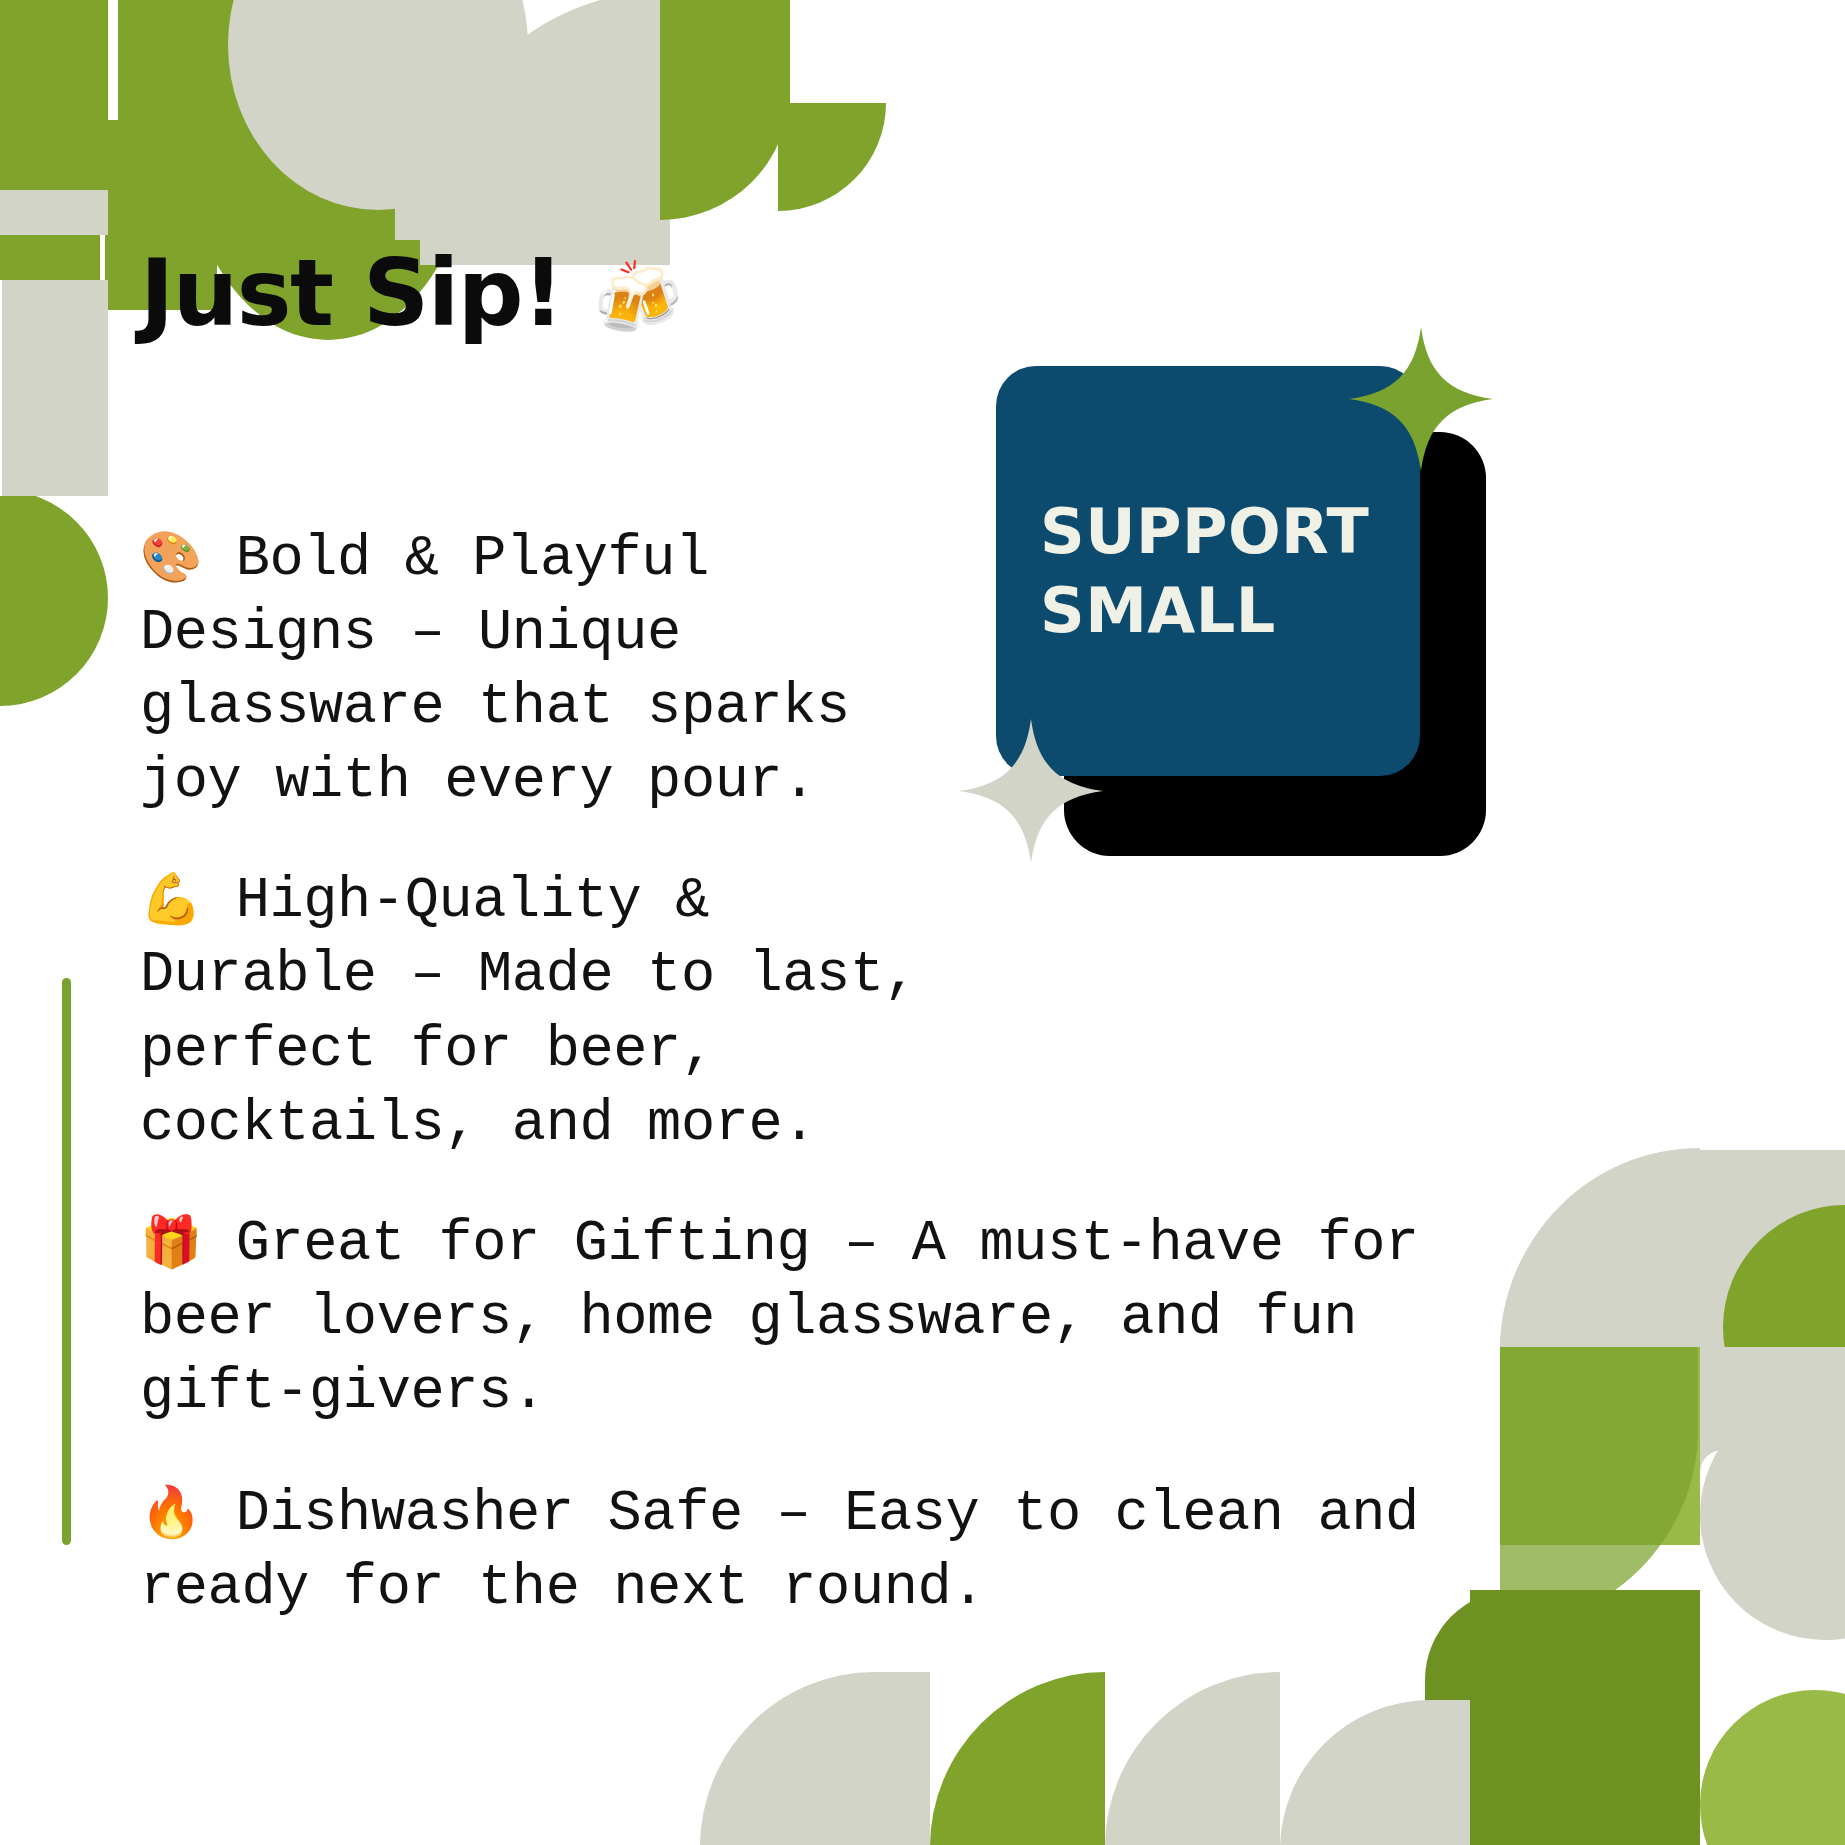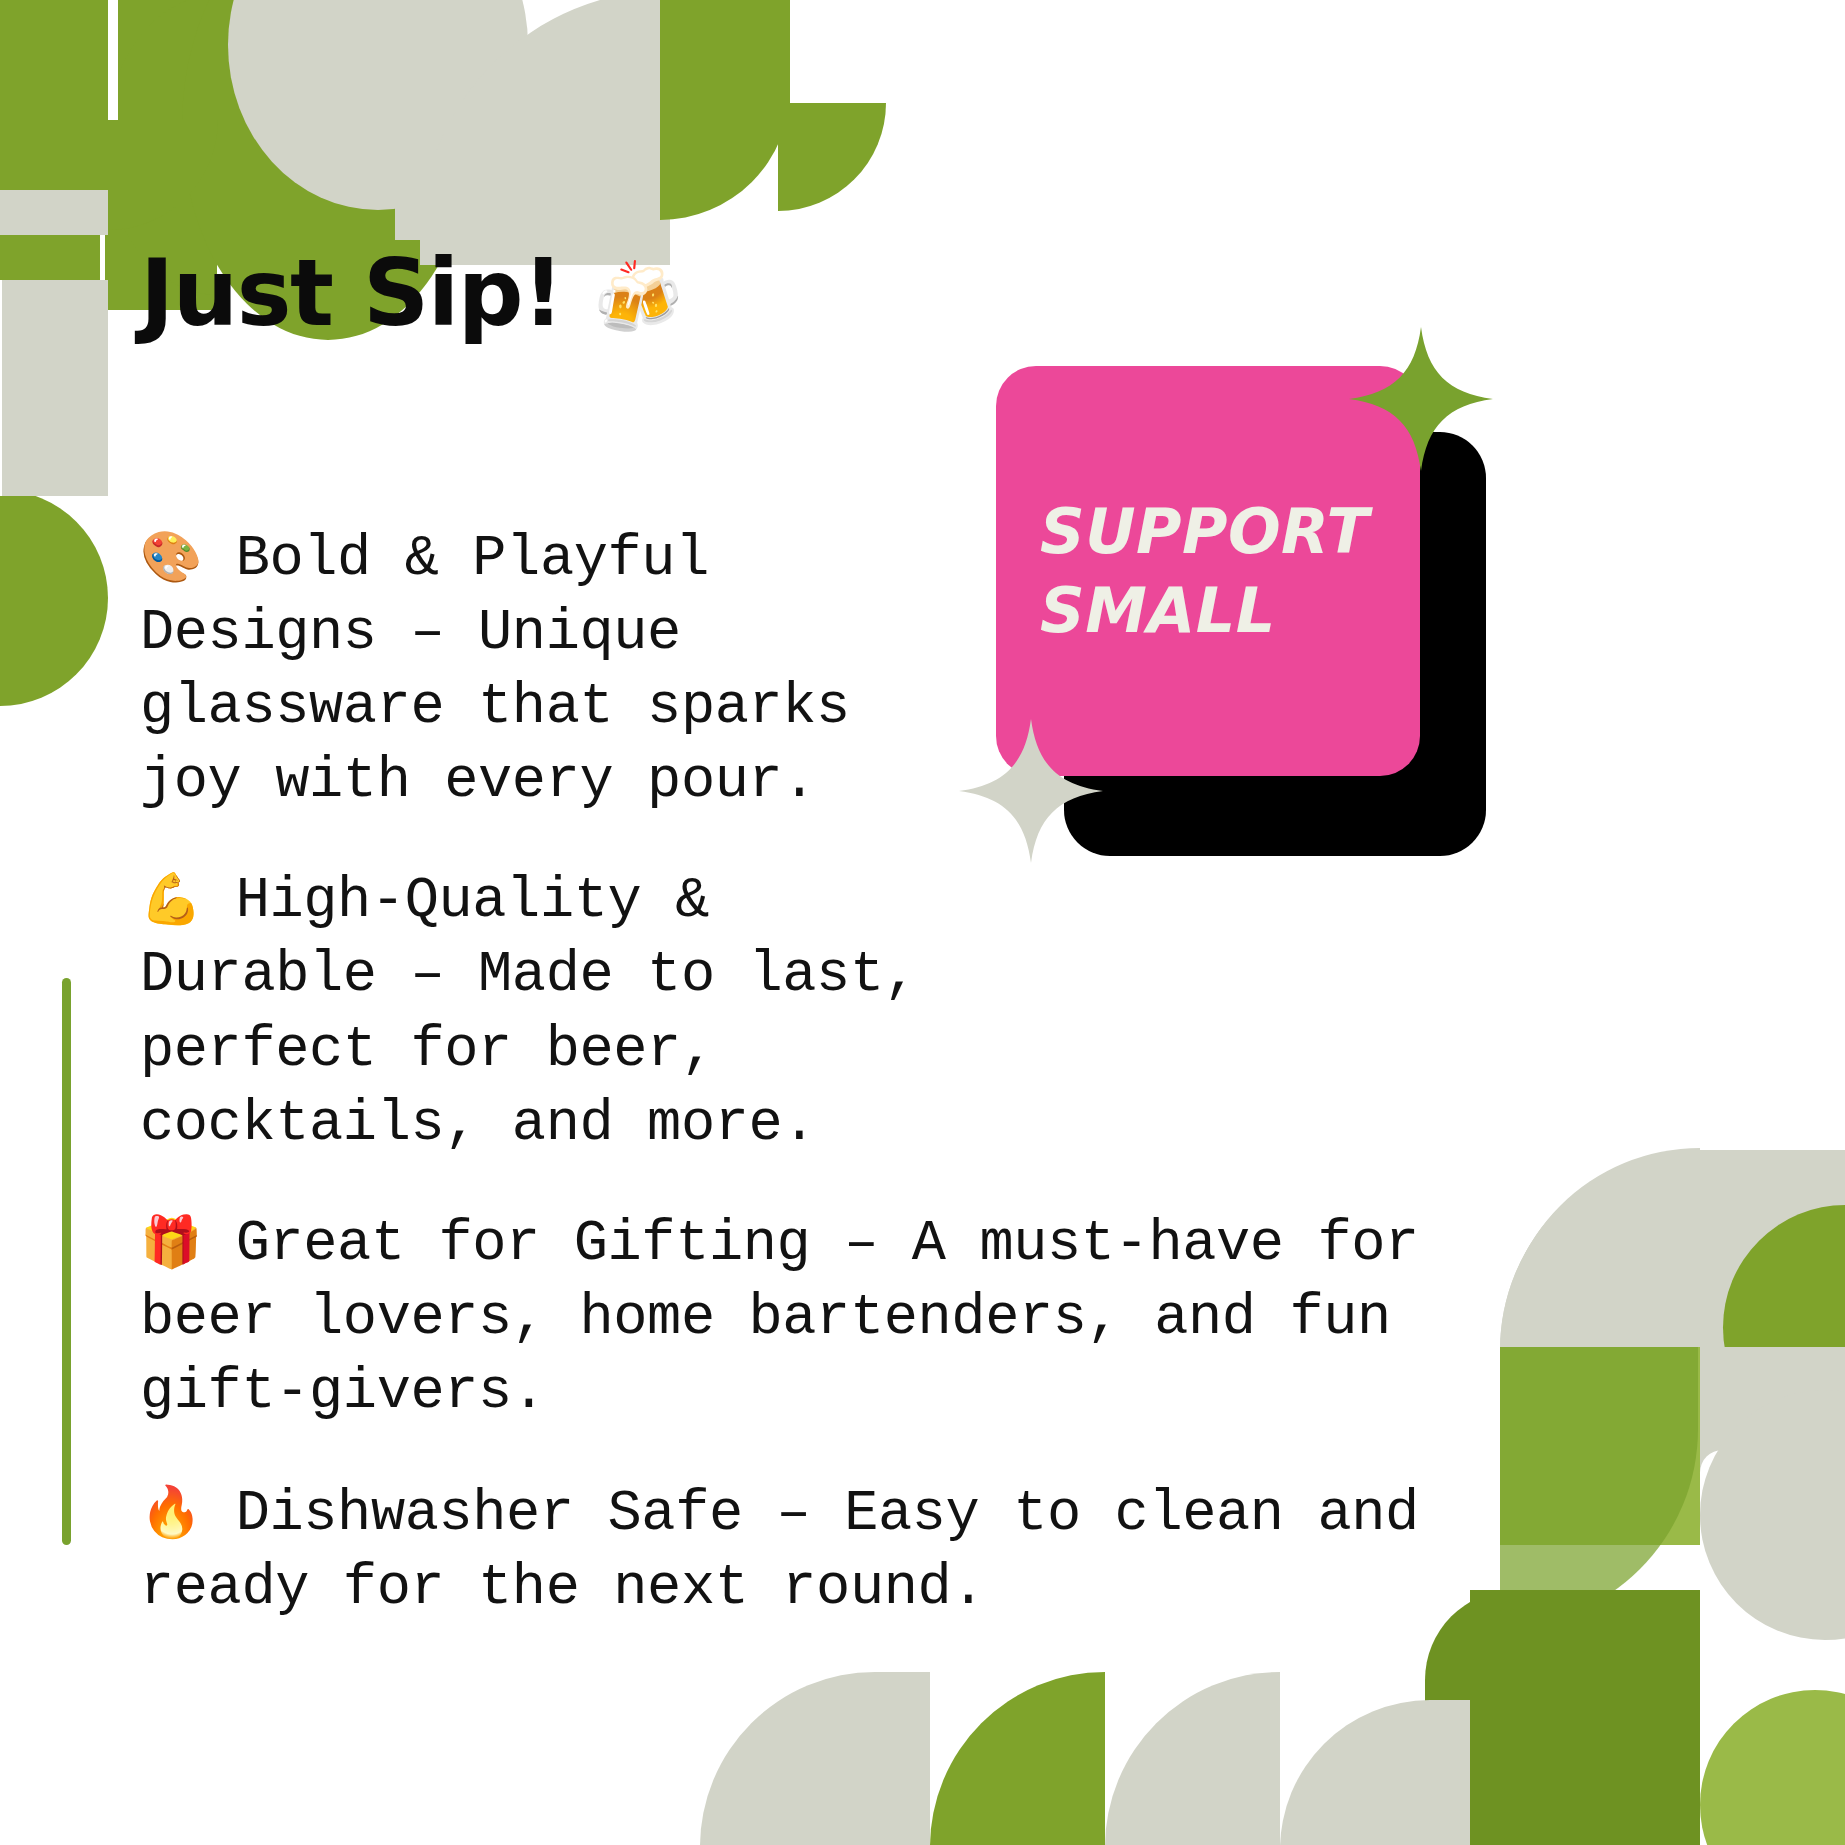--- a/index.html
+++ b/index.html
@@ -102,26 +102,25 @@
     height: 424px;
     background: #000000;
     border-radius: 46px;
   }
   .badge-card {
     position: absolute;
     left: 0;
     top: 0;
     width: 424px;
     height: 410px;
-    background: #ec4899;
+    background: #0c4a6e;
     border-radius: 40px;
     display: flex;
     align-items: center;
     justify-content: flex-start;
-    font-style: italic;
   }
   .badge-text {
     font-family: "DejaVu Sans", sans-serif;
     font-weight: bold;
     font-size: 62px;
     line-height: 1.28;
     color: #EFF0E6;
     padding-left: 44px;
     letter-spacing: 0.5px;
   }
@@ -250,21 +249,21 @@
         <span>Bold &amp; Playful Designs – Unique glassware that sparks joy with every pour.</span>
       </p>
 
       <p class="bullet narrow" style="">
         <span class="emoji">💪</span>
         <span>High-Quality &amp; Durable – Made to last, perfect for beer, cocktails, and more.</span>
       </p>
 
       <p class="bullet wide" style="margin-bottom:48px;">
         <span class="emoji">🎁</span>
-        <span>Great for Gifting – A must-have for beer lovers, home bartenders, and fun gift-givers.</span>
+        <span>Great for Gifting – A must-have for beer lovers, home glassware, and fun gift-givers.</span>
       </p>
 
       <p class="bullet wide" style="margin-bottom:48px;">
         <span class="emoji">🔥</span>
         <span>Dishwasher Safe – Easy to clean and ready for the next round.</span>
       </p>
 
 
     </div>
 

